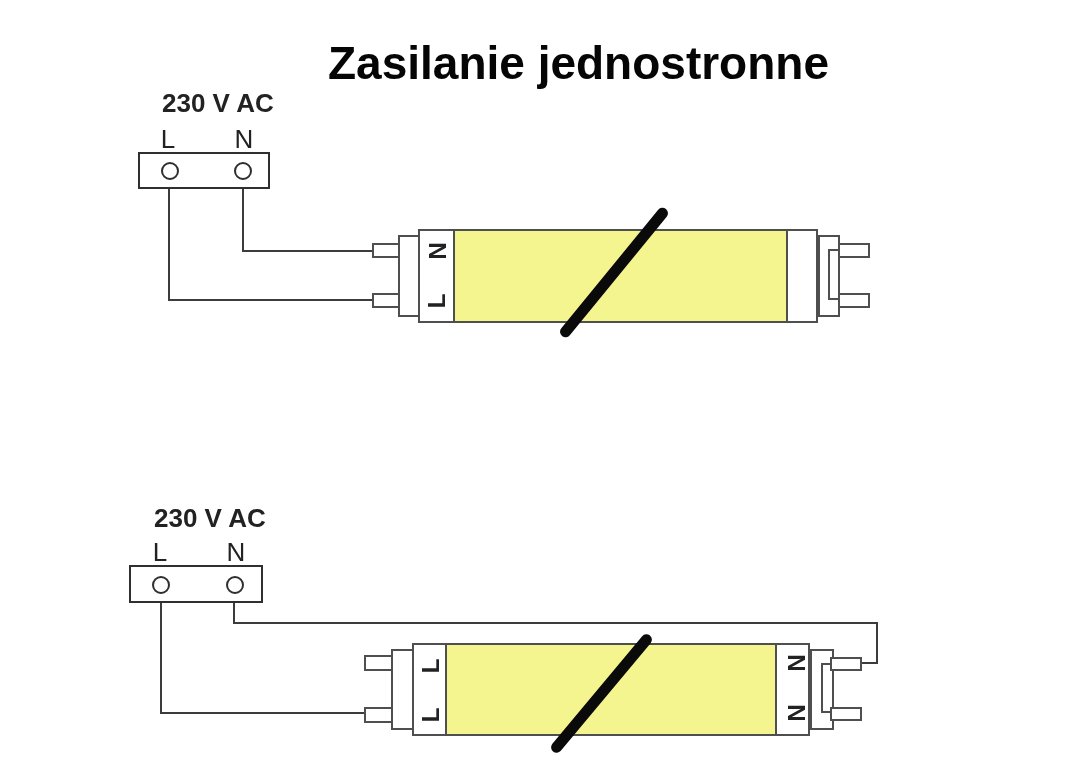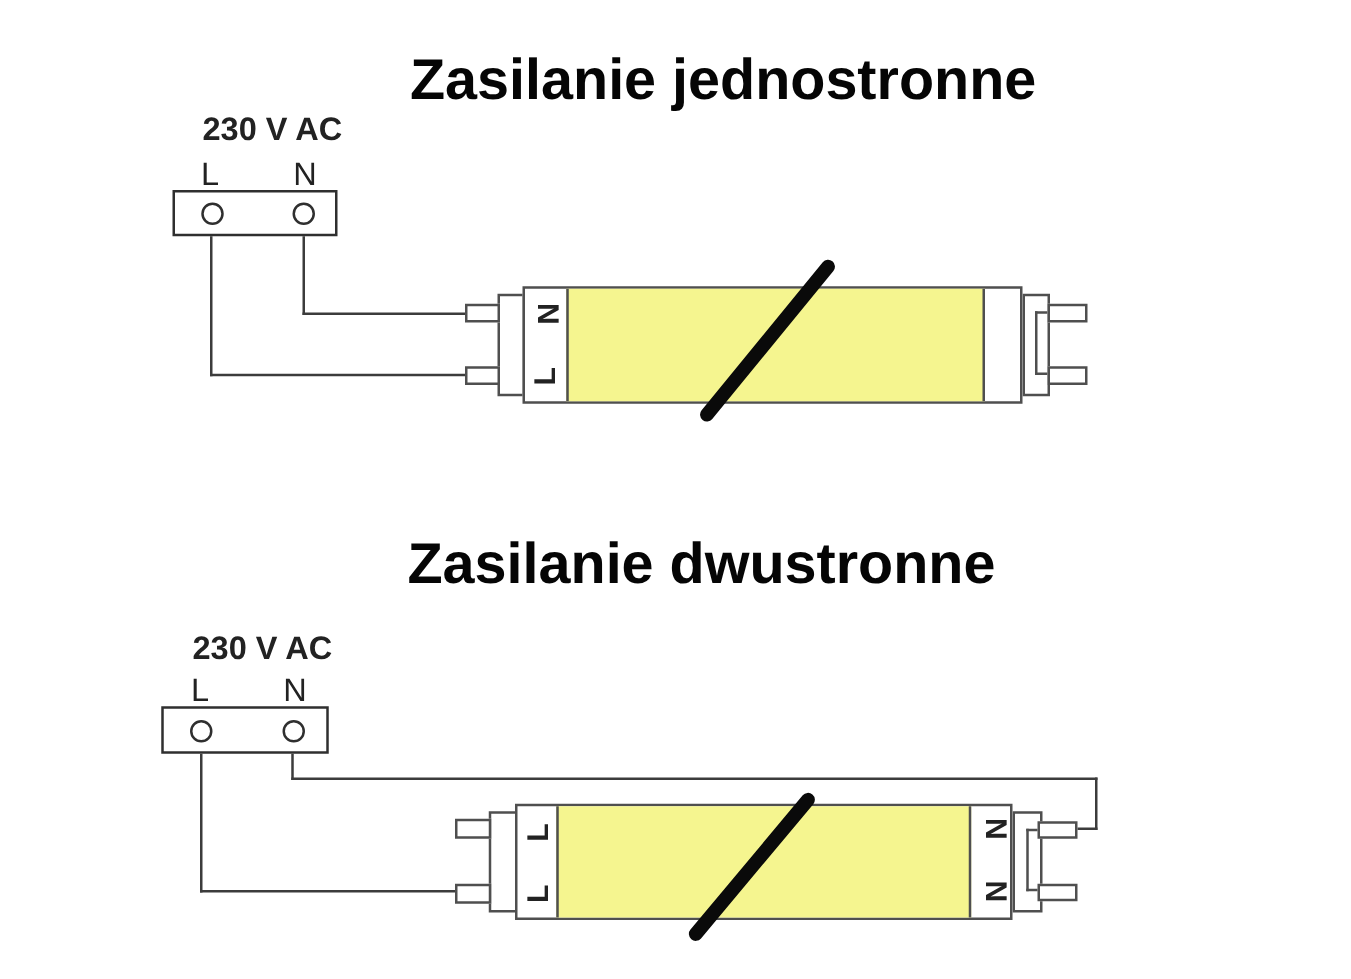--- a/index.html
+++ b/index.html
@@ -62,21 +62,20 @@
   <div class="pin" style="left:838px;top:293px;width:32px;height:15px;"></div>
 
   <div class="tube-body" style="left:418px;top:229px;width:400px;height:94px;">
     <div class="tube-fill" style="left:33px;width:335px;"></div>
   </div>
   <div class="cap-letter rot-cw" style="left:424px;top:238px;">N</div>
   <div class="cap-letter rot-ccw" style="left:424px;top:288px;">L</div>
 
   <div class="slash" style="left:532px;top:267px;width:164px;height:11px;transform:rotate(-50.7deg);"></div>
 
-  <div class="title" style="left:326px;top:427px;">Zasilanie dwustronne</div>
 
   <div class="supply-label" style="left:154px;top:505px;">230 V AC</div>
   <div class="term-label" style="left:147px;top:539px;">L</div>
   <div class="term-label" style="left:223px;top:539px;">N</div>
 
   <div class="wire" style="left:160px;top:594px;width:2px;height:120px;"></div>
   <div class="wire" style="left:160px;top:712px;width:206px;height:2px;"></div>
   <div class="wire" style="left:233px;top:594px;width:2px;height:30px;"></div>
   <div class="wire" style="left:233px;top:622px;width:645px;height:2px;"></div>
   <div class="wire" style="left:876px;top:622px;width:2px;height:42px;"></div>

